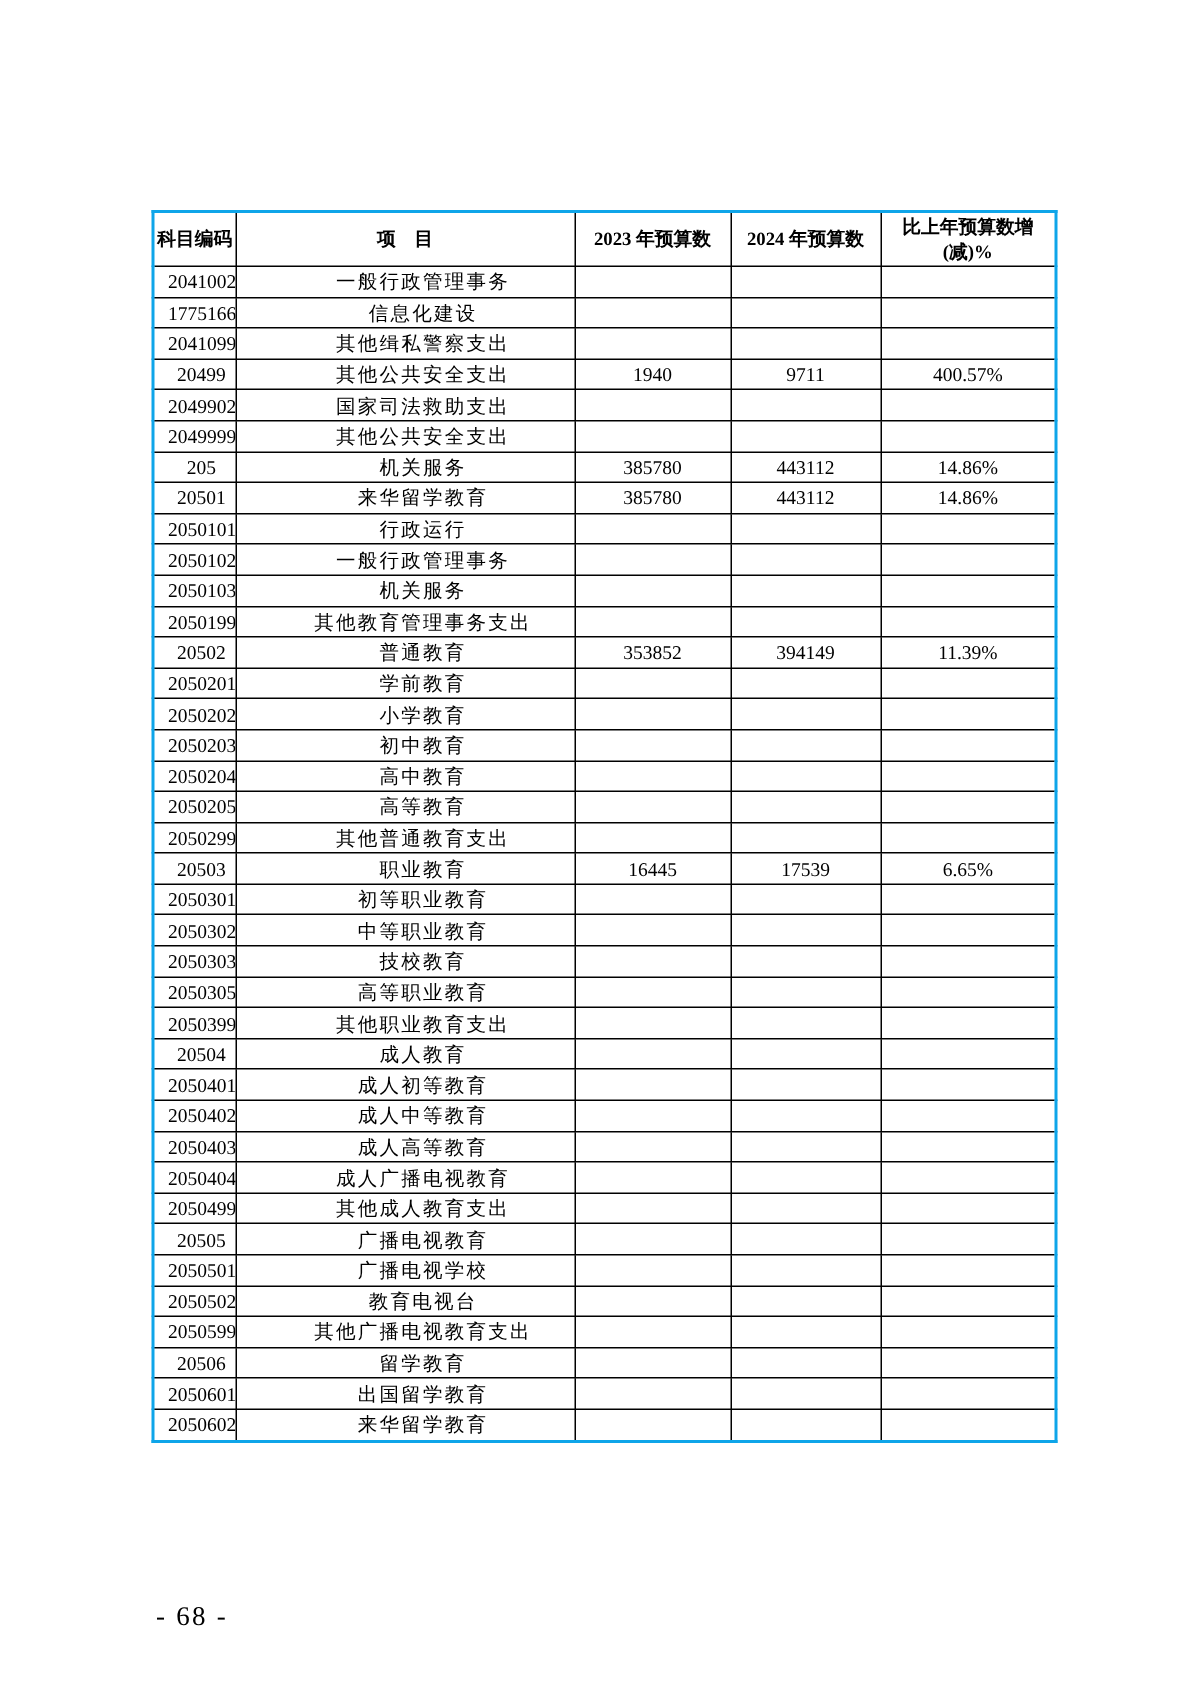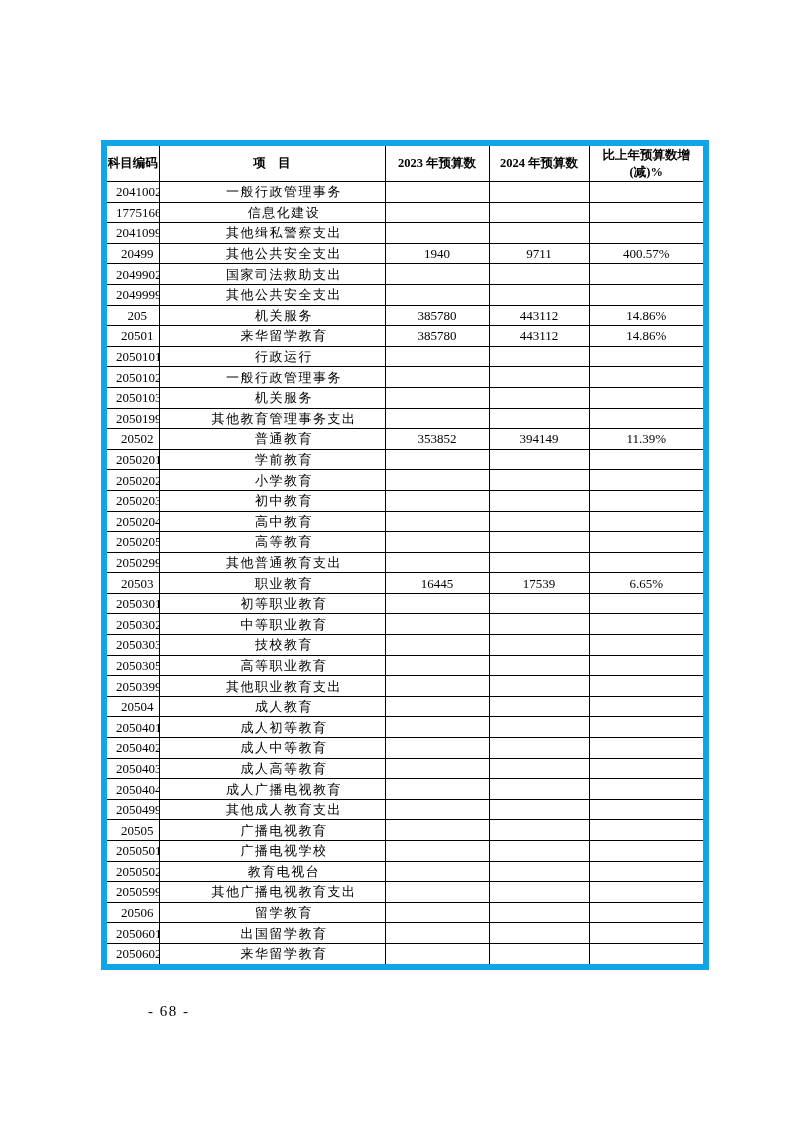--- a/index.html
+++ b/index.html
@@ -15,21 +15,21 @@
     color: #000000;
     overflow: hidden;
   }
   .budget-table {
     position: absolute;
     left: 101px;
     top: 140px;
     width: 602px;
     border-collapse: collapse;
     table-layout: fixed;
-    border: 6px solid #0ea5e9;
+    border: 2px solid #0ea5e9;
   }
   .budget-table th,
   .budget-table td {
     border: 1px solid #000000;
     padding: 0;
     overflow: hidden;
     white-space: nowrap;
     vertical-align: middle;
   }
   .budget-table thead th {
@@ -55,24 +55,23 @@
     letter-spacing: 1.5px;
   }
   td.col-y2023,
   td.col-y2024,
   td.col-pct {
     text-align: center;
   }
   .page-number {
     position: absolute;
     left: 104px;
-    top: 1003px;
-    font-size: 15px;
+    top: 1067px;
+    font-size: 18px;
     letter-spacing: 1.5px;
-    margin-left: 44px;
   }
 </style>
 </head>
 <body>
 
 <div>
 
   <table class="budget-table">
     <colgroup>
       <col style="width:55px">

